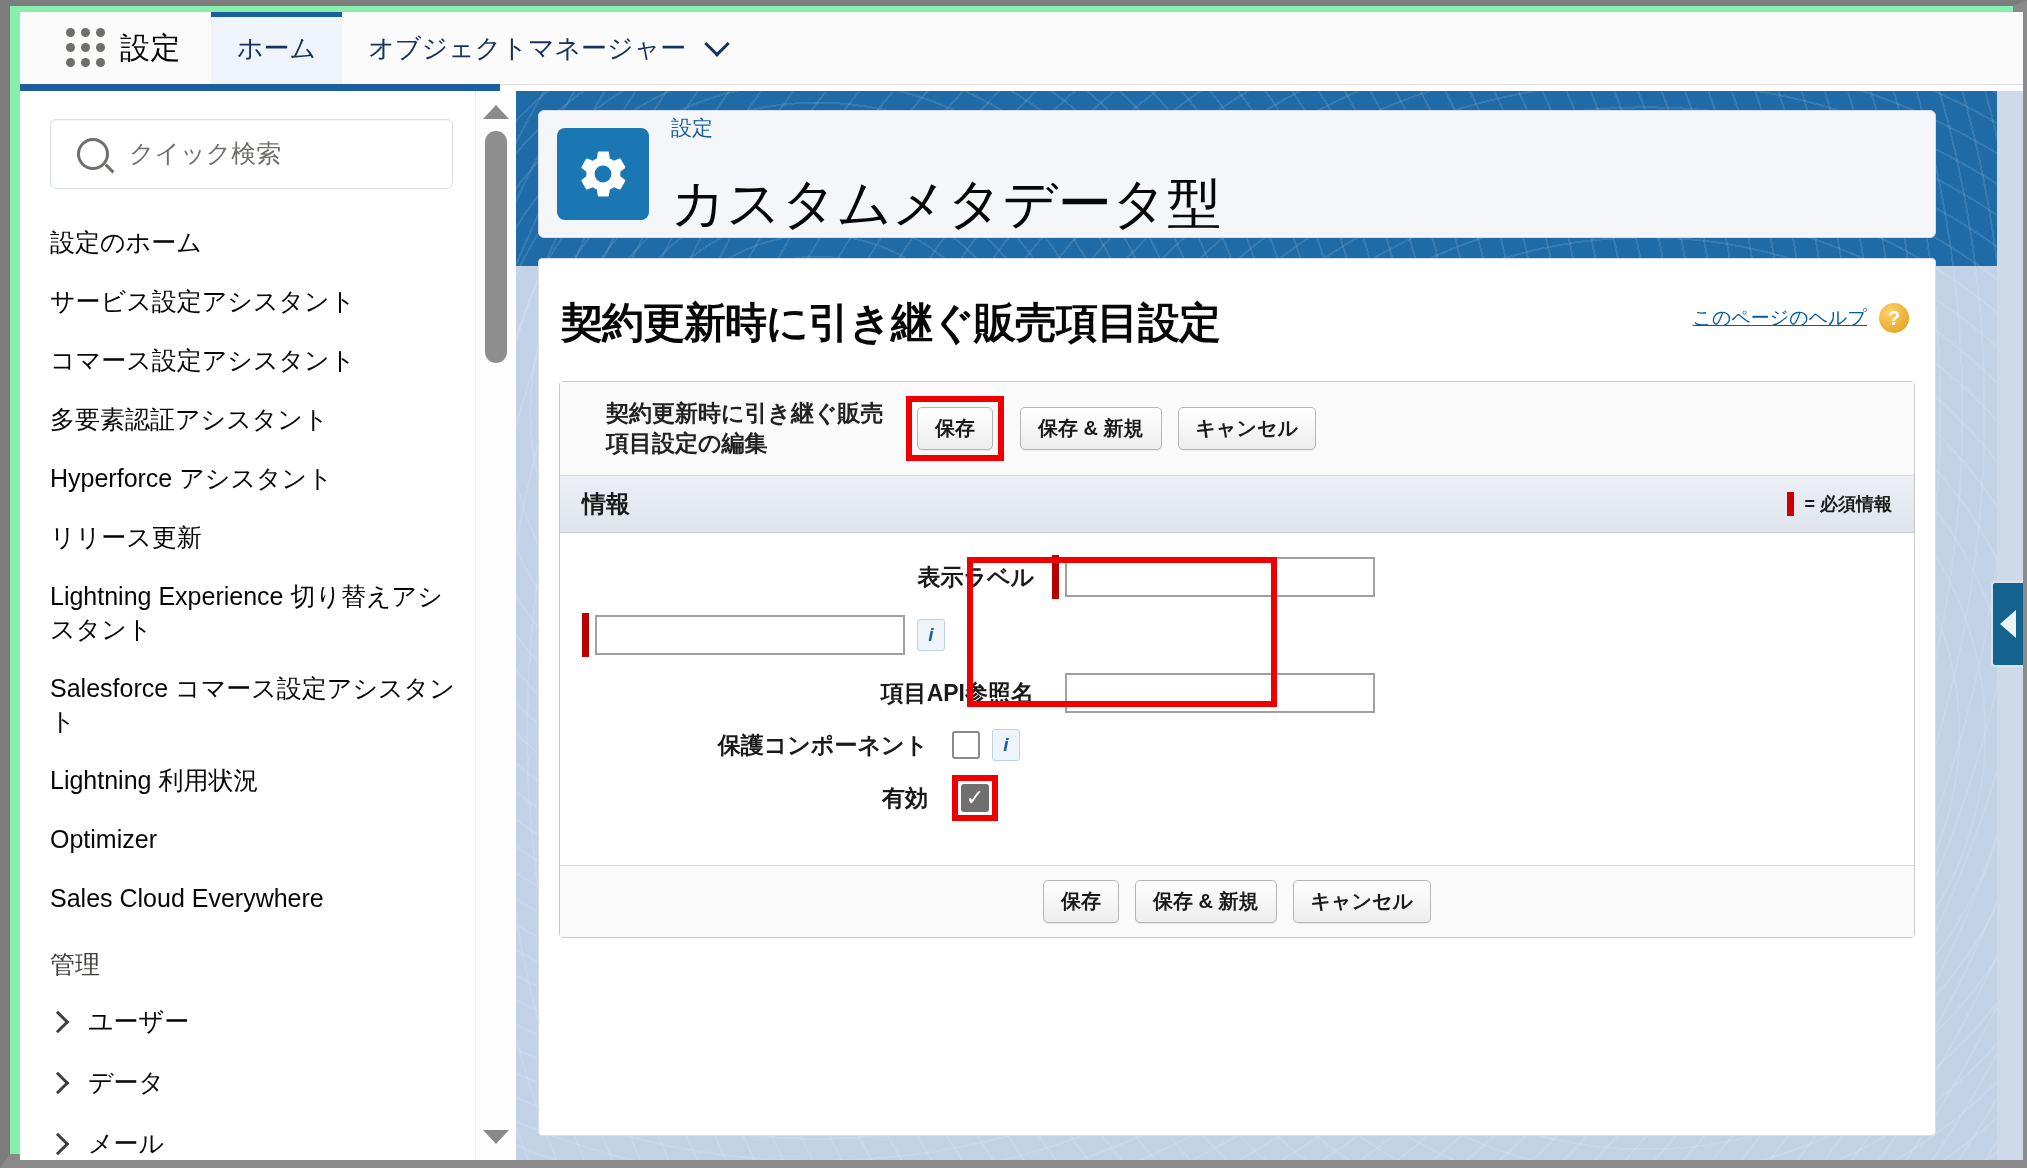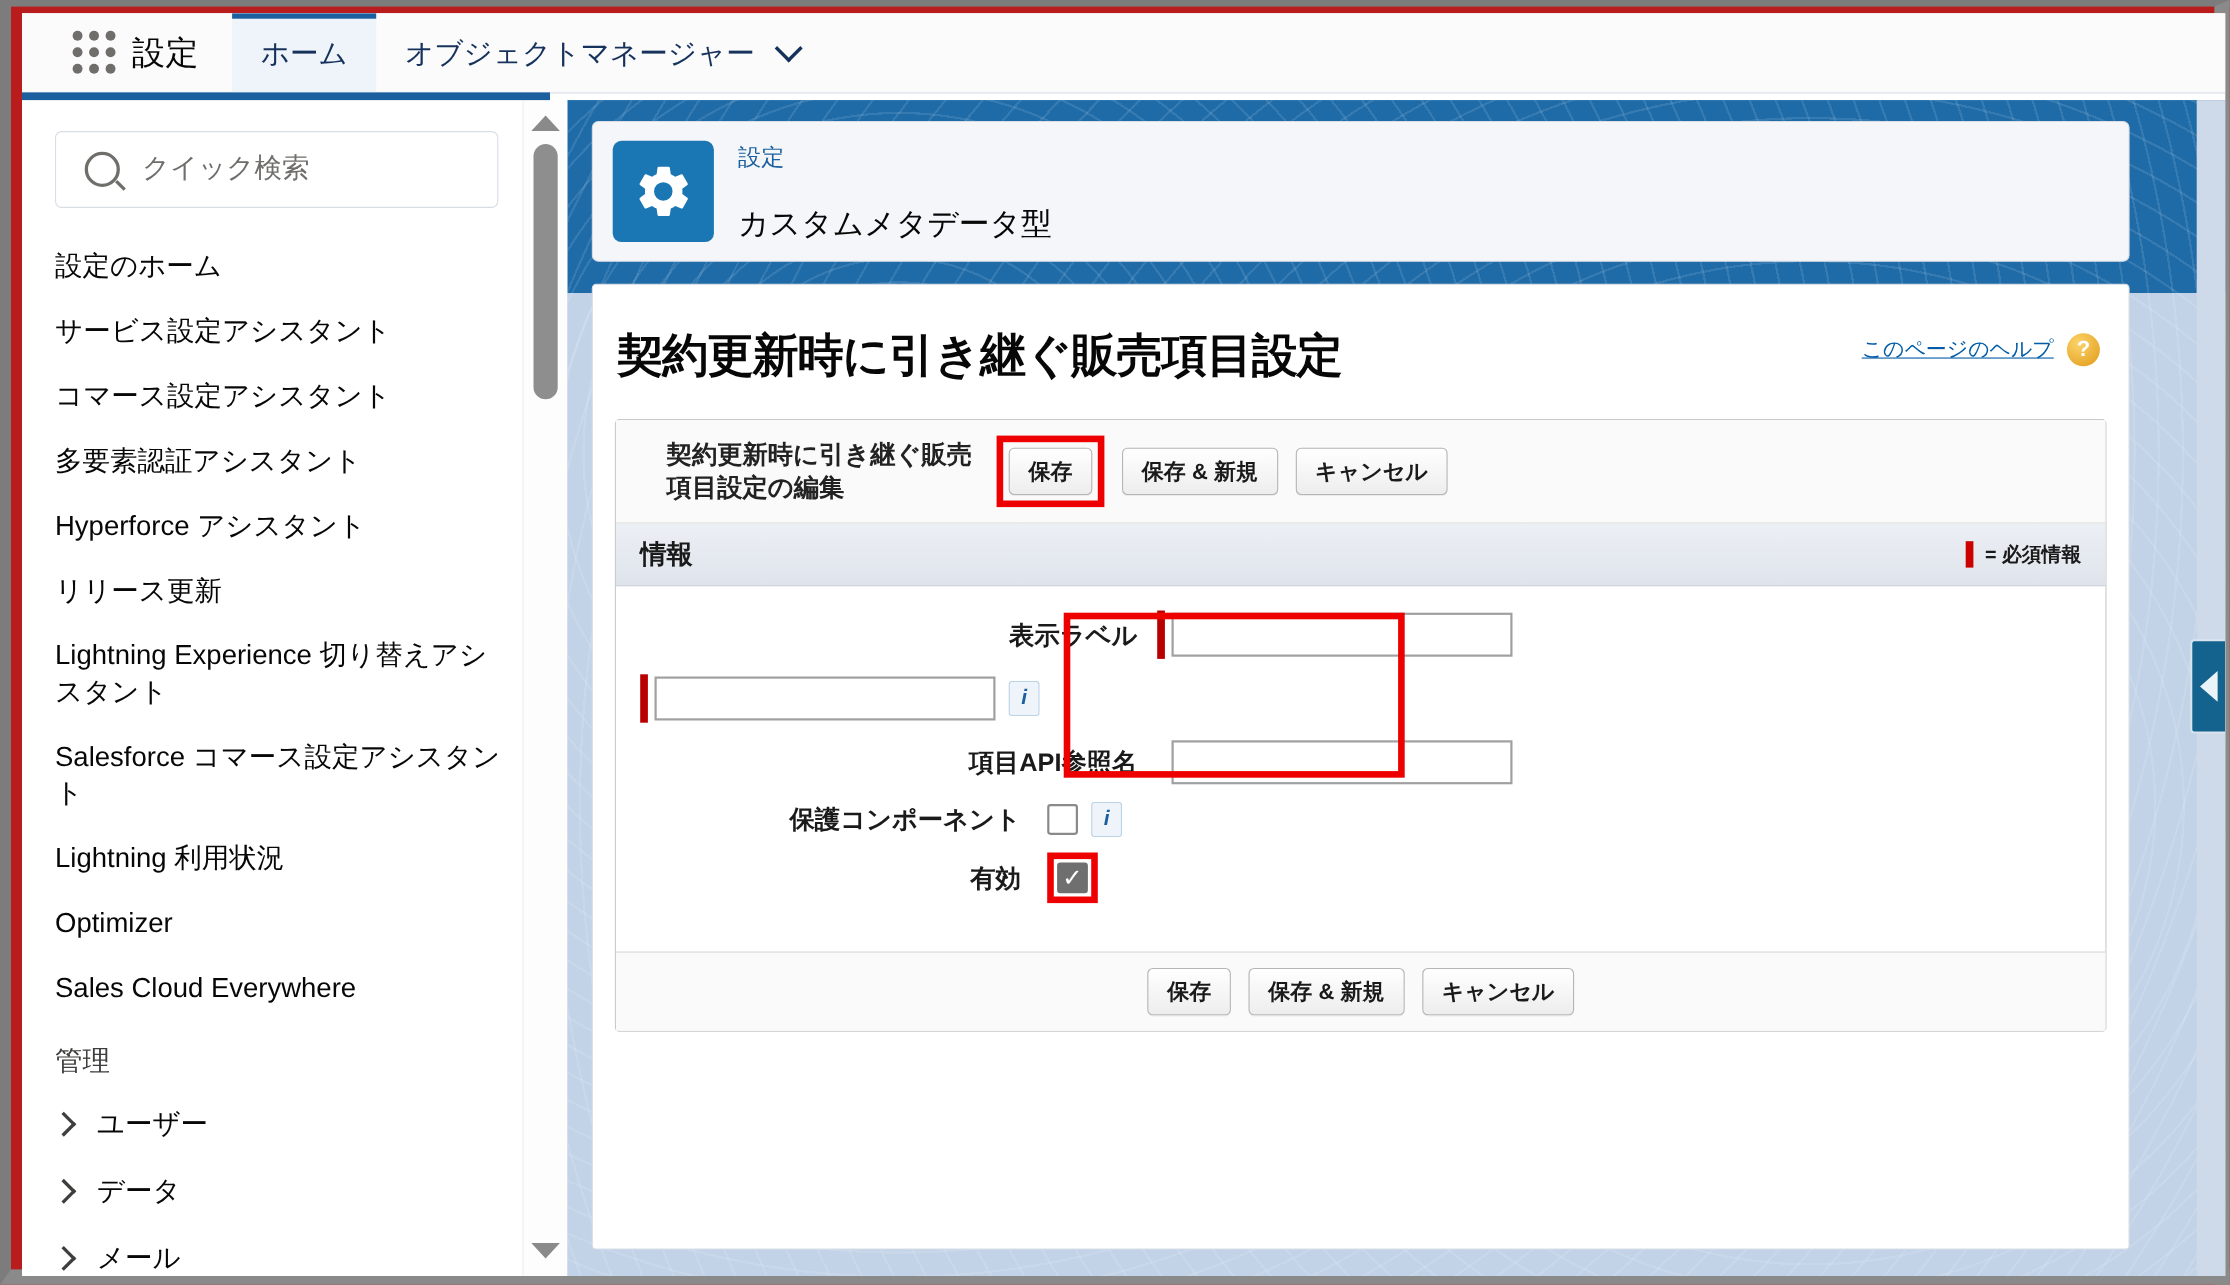--- a/index.html
+++ b/index.html
@@ -1,21 +1,21 @@
 <!DOCTYPE html>
 <html><head>
 <meta charset="utf-8">
 <style>
   html,body{margin:0;padding:0;background:#8c8c8c;}
   body{width:2027px;height:1168px;overflow:hidden;font-family:"Liberation Sans","DejaVu Sans",sans-serif;}
 
   
   #window-frame{
     position:absolute; left:0; top:0; width:2027px; height:1168px;
-    background:#b91c1c;
+    background:#86efac;
     box-sizing:border-box;
     border-left:10px solid #7c7c7c;
     border-top:6px solid #7c7c7c;
     border-right:14px solid #8a8a8a;
     border-bottom:14px solid #8a8a8a;
   }
   #window-inner{
     position:absolute; left:10px; top:6px; width:2003px; height:1148px;
     background:#ffffff; overflow:hidden;
   }
@@ -126,21 +126,21 @@
   #page-header-card{
     position:absolute; left:22px; top:19px; width:1398px; height:128px;
     background:#f4f6f9; border-radius:6px; border:1px solid #d8dde6;
     display:flex; align-items:center; box-sizing:border-box;
   }
   #gear-badge{
     width:92px;height:92px;border-radius:8px;background:#1b76b4;
     margin-left:18px;margin-right:22px;display:flex;align-items:center;justify-content:center;flex:none;
   }
   #breadcrumb{font-size:21px;color:#1b5f9e;margin-bottom:3px;}
-  #page-object-title{font-size:28px;color:#080707;font-weight:400;line-height:1.1;margin-top:32px;}
+  #page-object-title{font-size:54px;color:#080707;font-weight:400;line-height:1.1;margin-top:32px;}
 
   
   #content-sheet{
     position:absolute; left:22px; top:167px; width:1398px; bottom:24px;
     background:#ffffff; border:1px solid #d8dde6; border-radius:4px; box-sizing:border-box;
     overflow:hidden;
   }
   #page-title{
     font-size:42px;color:#080707;font-weight:700;margin:36px 0 0 22px;letter-spacing:-1px;
   }

